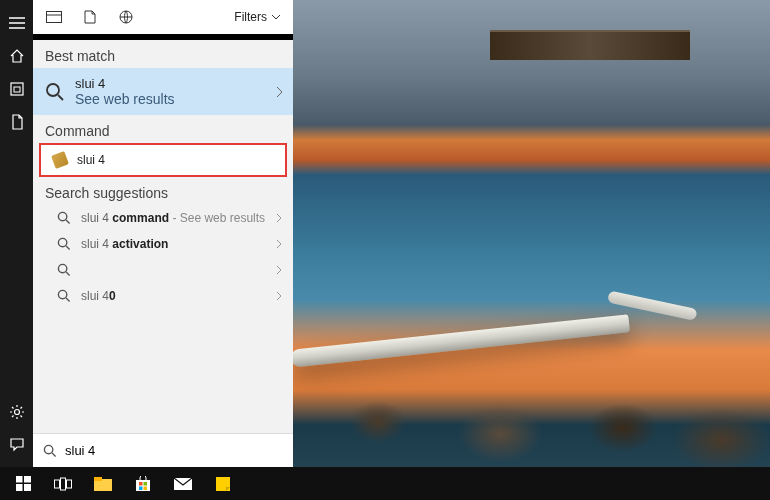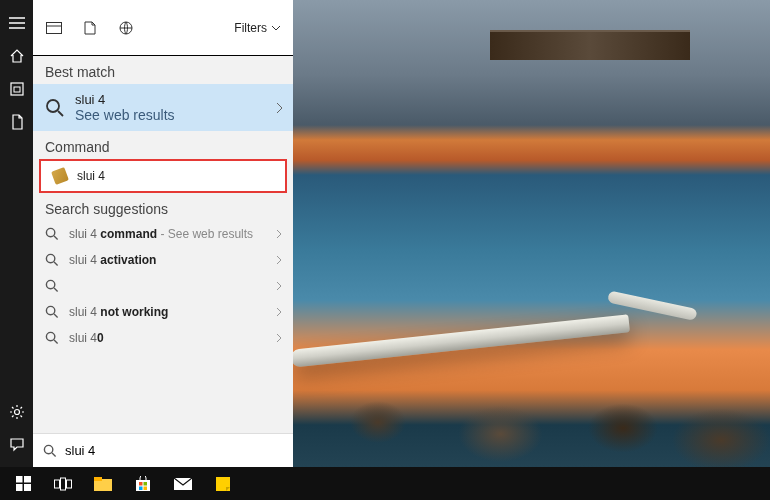--- a/index.html
+++ b/index.html
@@ -62,23 +62,23 @@
 .rail .spacer { flex: 1; }
 
 
 .panel {
   position: absolute; left: 33px; top: 0; bottom: 33px;
   width: 260px; background: #f2f2f2;
   display: flex; flex-direction: column;
   font-size: 12px; color: #222;
 }
 .panel-top {
-  height: 56px; display: flex; align-items: center;
+  height: 40px; display: flex; align-items: center;
   padding: 0 12px; gap: 18px; background: #fff;
-  border-bottom: 1px solid #000000;
+  border-bottom: 6px solid #000000;
 }
 .panel-top .topico { width: 18px; height: 18px; display: flex; align-items:center; justify-content:center; }
 .panel-top .fl { margin-left: auto; display: flex; align-items: center; gap: 4px; cursor: pointer; }
 
 .section-label { padding: 8px 12px 4px; font-size: 14px; color: #444; }
 
 .best {
   background: #cce4f7; display: flex; align-items: center;
   padding: 8px 12px; gap: 10px; cursor: pointer; position: relative;
 }
@@ -86,21 +86,21 @@
 .best .sub { font-size: 14px; color: #3a5a7a; }
 .best .chev { position: absolute; right: 10px; color: #666; }
 
 .cmd {
   background: #fff; display: flex; align-items: center;
   padding: 8px 12px; gap: 10px; cursor: pointer;
   border: 2px solid #e53935; margin: 0 6px;
 }
 .cmd .key { width: 14px; height: 14px; background: linear-gradient(135deg,#d4a84a,#b88828); border-radius:2px; transform: rotate(-20deg); }
 
-.list { flex: 1; overflow: hidden; }
+.list { flex: 1; overflow: hidden; margin-left: 12px; }
 .sugg {
   display: flex; align-items: center; padding: 6px 12px;
   gap: 10px; cursor: pointer; position: relative;
 }
 .sugg .mag { flex-shrink: 0; }
 .sugg .txt { font-size: 12px; color: #222; }
 .sugg .txt .q { color: #666; }
 .sugg .txt .hint { color: #888; font-weight: normal; }
 .sugg .txt b { font-weight: 600; }
 .sugg .chev { position: absolute; right: 10px; color: #999; font-size: 11px; }
@@ -253,34 +253,20 @@
           </svg>
         </span>
       </div>
       <div class="sugg">
         <span class="mag">
           <svg width="14" height="14" viewBox="0 0 20 20" stroke="#555" fill="none" stroke-width="2">
             <circle cx="8" cy="8" r="6"></circle>
             <path d="M13 13l5 5"></path>
           </svg>
         </span>
-        <span class="chev">
-          <svg width="7" height="10" viewBox="0 0 7 10" stroke="#999" fill="none">
-            <path d="M1 1l4 4-4 4"></path>
-          </svg>
-        </span>
-      </div>
-      <div class="sugg">
-        <span class="mag">
-          <svg width="14" height="14" viewBox="0 0 20 20" stroke="#555" fill="none" stroke-width="2">
-            <circle cx="8" cy="8" r="6"></circle>
-            <path d="M13 13l5 5"></path>
-          </svg>
-        </span>
-        <span class="txt"><span class="q">slui 4 </span><b>not working</b><span class="q"></span></span>
         <span class="chev">
           <svg width="7" height="10" viewBox="0 0 7 10" stroke="#999" fill="none">
             <path d="M1 1l4 4-4 4"></path>
           </svg>
         </span>
       </div>
       <div class="sugg">
         <span class="mag">
           <svg width="14" height="14" viewBox="0 0 20 20" stroke="#555" fill="none" stroke-width="2">
             <circle cx="8" cy="8" r="6"></circle>

